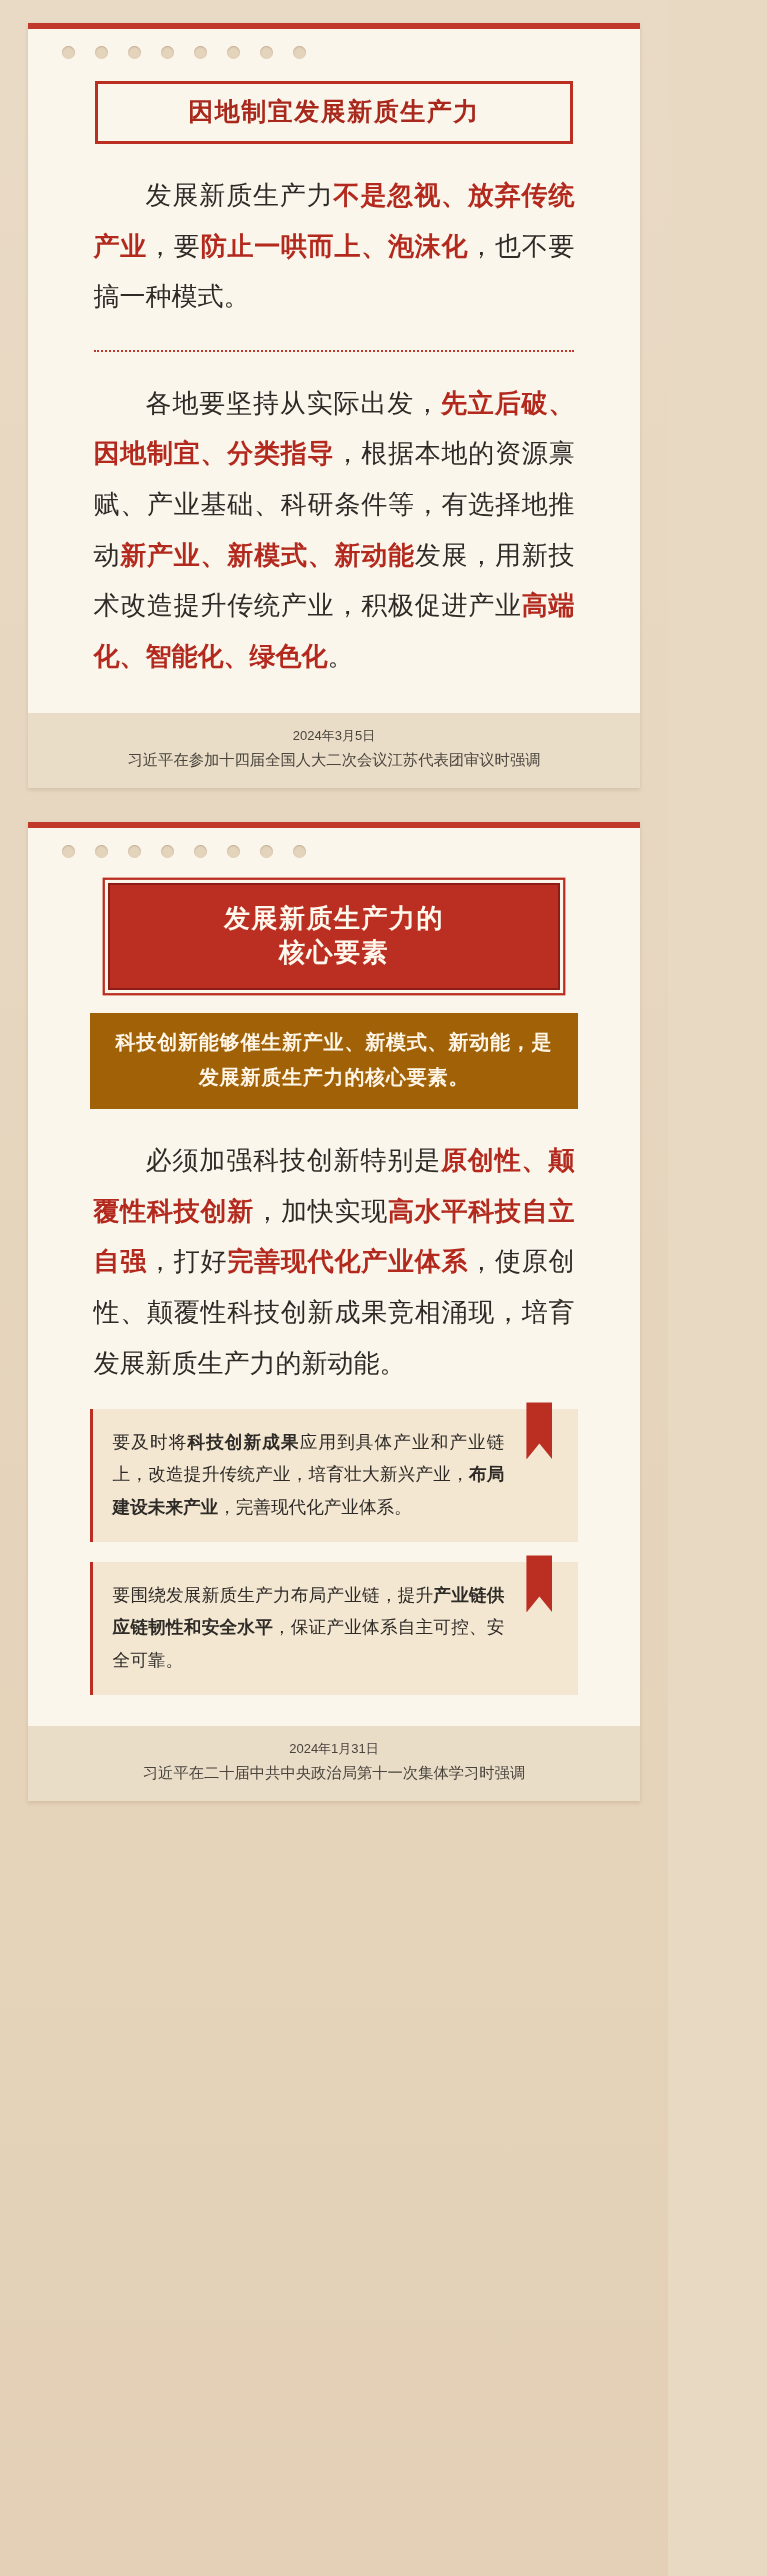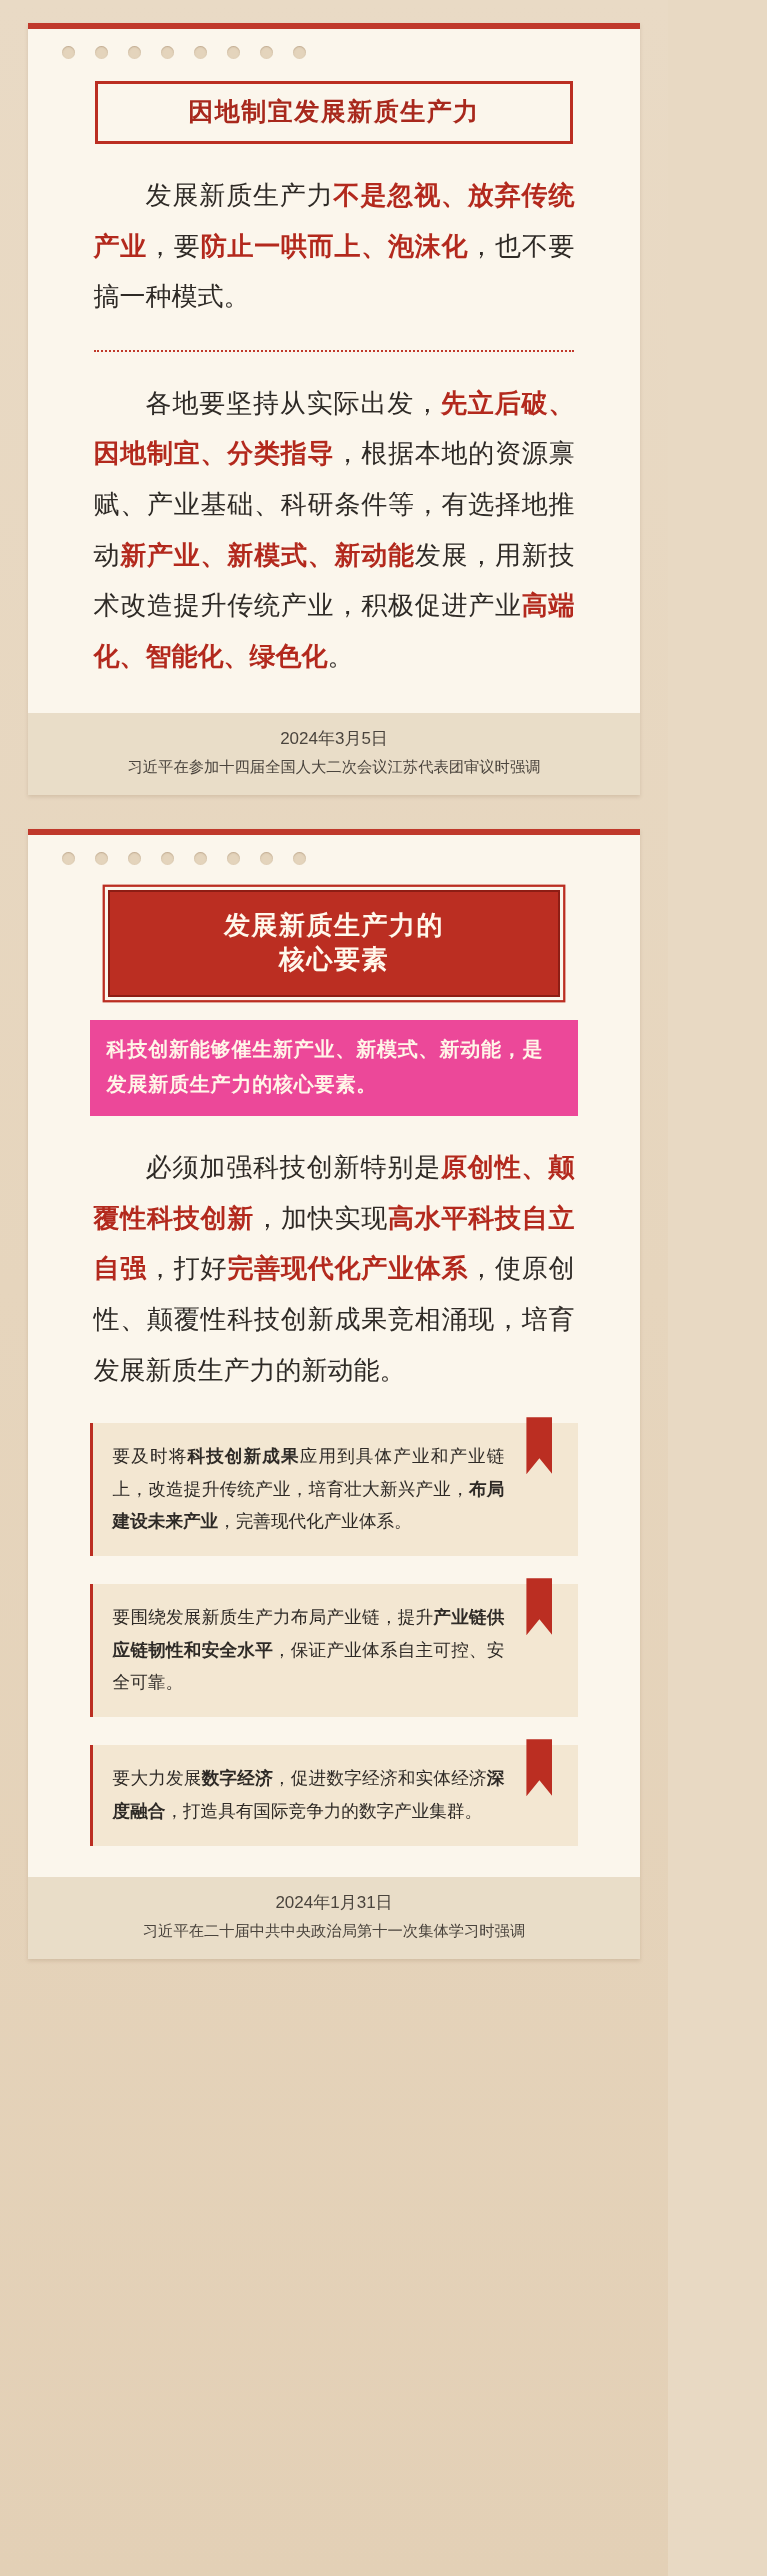--- a/index.html
+++ b/index.html
@@ -97,35 +97,36 @@
   .para b { color: #b3291d; font-weight: bold; }
 
   .dotted-sep {
     margin: 27.6px 35px 0 35px;
     border-top: 2.3px dotted #c0392b;
   }
 
   
   .banner {
     margin: 23px 31px 0 31px;
-    background: #ec4899;
+    background: #a16207;
     padding: 12.3px 17px 13.8px 17px;
+    text-align: center;
   }
   .banner .txt {
     color: #fff6e8;
     font-size: 20px;
     font-weight: bold;
     line-height: 1.75;
     letter-spacing: 0.8px;
   }
 
   
   .note {
     position: relative;
-    margin: 28px 31px 0 31px;
+    margin: 20px 31px 0 31px;
     background: #f3e7d2;
     border-left: 3.8px solid #bb2e22;
     padding: 17px 74px 18.4px 20px;
     box-sizing: border-box;
   }
   .note .txt {
     font-size: 17.6px;
     line-height: 1.85;
     color: #2e2a26;
     text-align: justify;
@@ -142,21 +143,21 @@
   }
 
   
   .footer {
     margin-top: 31px;
     background: #e9ddc8;
     padding: 12.3px 15.3px 15.3px 15.3px;
     text-align: center;
   }
   .footer .date {
-    font-size: 17px;
+    font-size: 13px;
     color: #4b4views;
     color: #4a443d;
     line-height: 1.7;
   }
   .footer .src {
     font-size: 15.3px;
     color: #4a443d;
     line-height: 1.7;
     text-align: center;
   }
@@ -212,24 +213,20 @@
           </div>
           <div class="para">必须加强科技创新特别是<b>原创性、颠覆性科技创新</b>，加快实现<b>高水平科技自立自强</b>，打好<b>完善现代化产业体系</b>，使原创性、颠覆性科技创新成果竞相涌现，培育发展新质生产力的新动能。</div>
           <div class="note">
             <span class="ribbon"></span>
             <div class="txt">要及时将<b>科技创新成果</b>应用到具体产业和产业链上，改造提升传统产业，培育壮大新兴产业，<b>布局建设未来产业</b>，完善现代化产业体系。</div>
           </div>
           <div class="note">
             <span class="ribbon"></span>
             <div class="txt">要围绕发展新质生产力布局产业链，提升<b>产业链供应链韧性和安全水平</b>，保证产业体系自主可控、安全可靠。</div>
           </div>
-          <div class="note">
-            <span class="ribbon"></span>
-            <div class="txt">要大力发展<b>数字经济</b>，促进数字经济和实体经济<b>深度融合</b>，打造具有国际竞争力的数字产业集群。</div>
-          </div>
         </div>
         <div class="footer">
           <div class="date">2024年1月31日</div>
           <div class="src">习近平在二十届中共中央政治局第十一次集体学习时强调</div>
         </div>
       </div>
     </div>
 </div>
 
 

